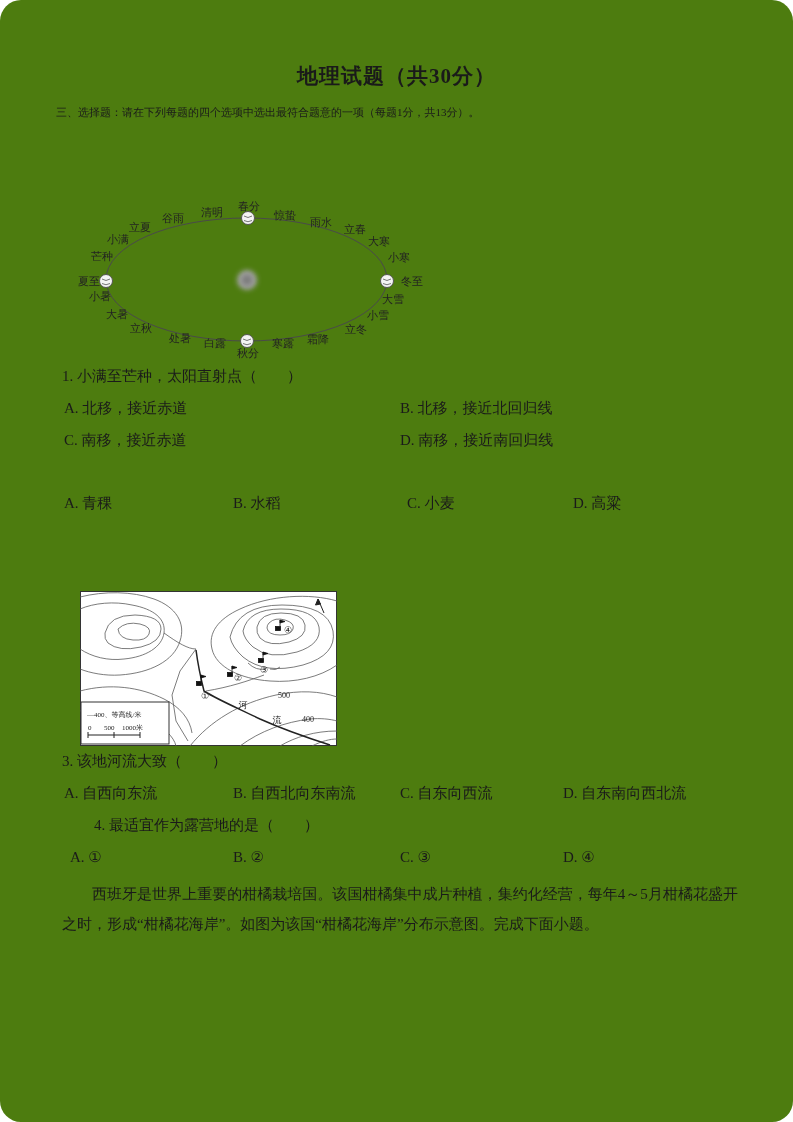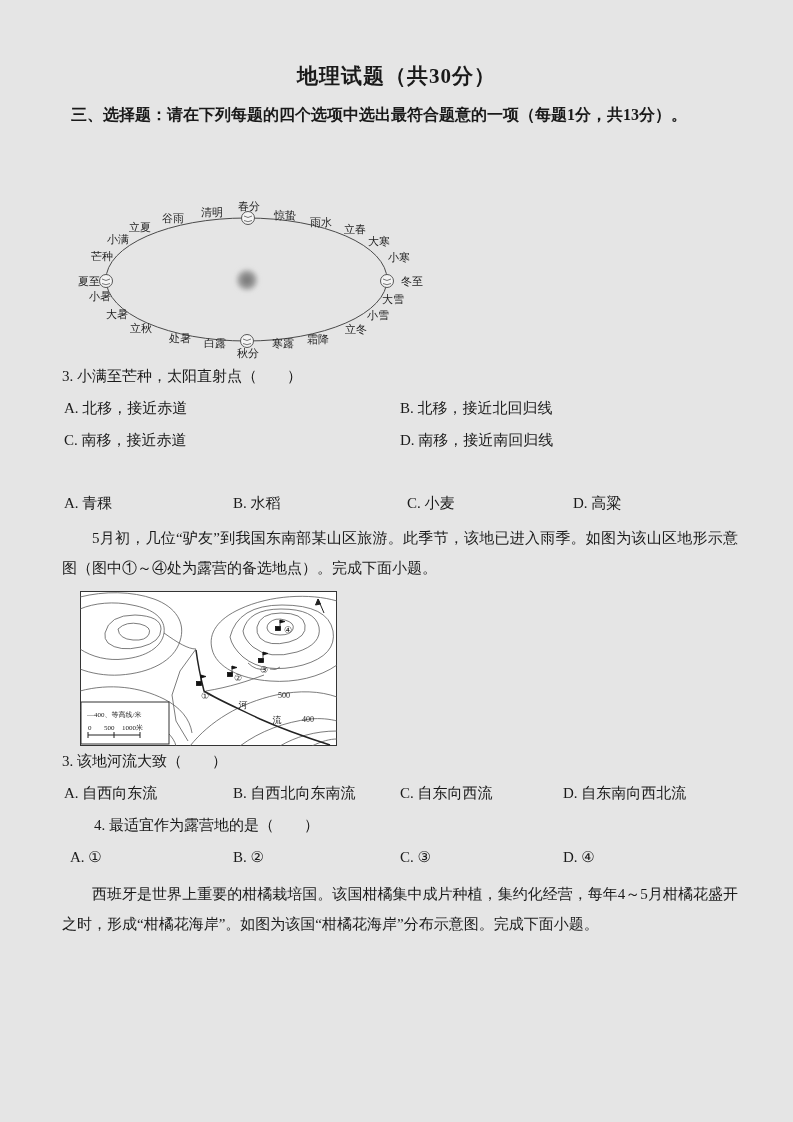--- a/index.html
+++ b/index.html
@@ -1,24 +1,24 @@
 <!DOCTYPE html>
 <html><head>
 <meta charset="utf-8">
 <style>
   html,body { margin:0; padding:0; }
   body {
     width:793px; height:1122px; background:#ffffff;
     font-family:"Liberation Serif","DejaVu Serif",serif;
     color:#1a1a1a;
   }
-  #page { position:relative; width:793px; height:1122px; background:#e5e5e5; overflow:hidden; }
+  #page { position:relative; width:793px; height:1122px; background:#4d7c0f; overflow:hidden;border-radius:21px; }
   .abs { position:absolute; }
   .title { width:793px; text-align:center; font-size:21px; font-weight:bold; letter-spacing:1px; }
-  .heading { left:71px; width:700px; font-size:16px; font-weight:bold; }
+  .heading { left:56px; width:700px; font-size:11px; font-weight:normal; }
   .passage { left:62px; width:676px; font-size:15px; line-height:30px; text-align:justify; text-indent:2em; }
   .stem { left:62px; width:680px; font-size:15px; }
   .opt { font-size:15px; white-space:nowrap; }
   svg text { font-family:"Liberation Serif","DejaVu Serif",serif; fill:#222; }
 </style>
 </head>
 <body>
 
 <div id="page">
 
@@ -77,32 +77,31 @@
         <text x="318" y="103" text-anchor="middle" font-size="11">大雪</text>
         <text x="326" y="85" text-anchor="start" font-size="11">冬至</text>
         <text x="324" y="61" text-anchor="middle" font-size="11">小寒</text>
         <text x="304" y="45" text-anchor="middle" font-size="11">大寒</text>
         <text x="280" y="33" text-anchor="middle" font-size="11">立春</text>
         <text x="246" y="26" text-anchor="middle" font-size="11">雨水</text>
         <text x="210" y="19" text-anchor="middle" font-size="11">惊蛰</text>
       </g>
   </svg>
 
-  <div class="abs stem" style="top:367px;">3. 小满至芒种，太阳直射点（　　）</div>
+  <div class="abs stem" style="top:367px;">1. 小满至芒种，太阳直射点（　　）</div>
   <span class="abs opt" style="left:64px;  top:399px;">A. 北移，接近赤道</span>
   <span class="abs opt" style="left:400px; top:399px;">B. 北移，接近北回归线</span>
   <span class="abs opt" style="left:64px;  top:431px;">C. 南移，接近赤道</span>
   <span class="abs opt" style="left:400px; top:431px;">D. 南移，接近南回归线</span>
 
   <span class="abs opt" style="left:64px;  top:494px;">A. 青稞</span>
   <span class="abs opt" style="left:233px; top:494px;">B. 水稻</span>
   <span class="abs opt" style="left:407px; top:494px;">C. 小麦</span>
   <span class="abs opt" style="left:573px; top:494px;">D. 高粱</span>
 
-  <div class="abs passage" style="top:523px;">5月初，几位“驴友”到我国东南部某山区旅游。此季节，该地已进入雨季。如图为该山区地形示意图（图中①～④处为露营的备选地点）。完成下面小题。</div>
 
   <svg class="abs" style="left:80px; top:591px;" width="257" height="155" viewBox="0 0 257 155">
     <rect x="0.5" y="0.5" width="256" height="154" fill="#ffffff" stroke="#333" stroke-width="1"></rect>
 
     <g fill="none" stroke="#5a5a5a" stroke-width="0.8">
 
       <path d="M189,32 q6,-6 16,-3 q10,3 8,9 q-2,6 -13,6 q-12,0 -13,-7 q0,-3 2,-5 z"></path>
       <path d="M177,36 q3,-14 24,-14 q22,0 24,12 q2,12 -16,17 q-20,5 -29,-4 q-4,-5 -3,-11 z"></path>
       <path d="M163,40 q5,-22 38,-22 q34,0 38,18 q3,17 -22,25 q-28,8 -44,-5 q-9,-8 -10,-16 z"></path>
       <path d="M150,46 q8,-32 52,-32 q46,0 51,26 q4,24 -30,34 q-38,10 -60,-8 q-11,-10 -13,-20 z"></path>

